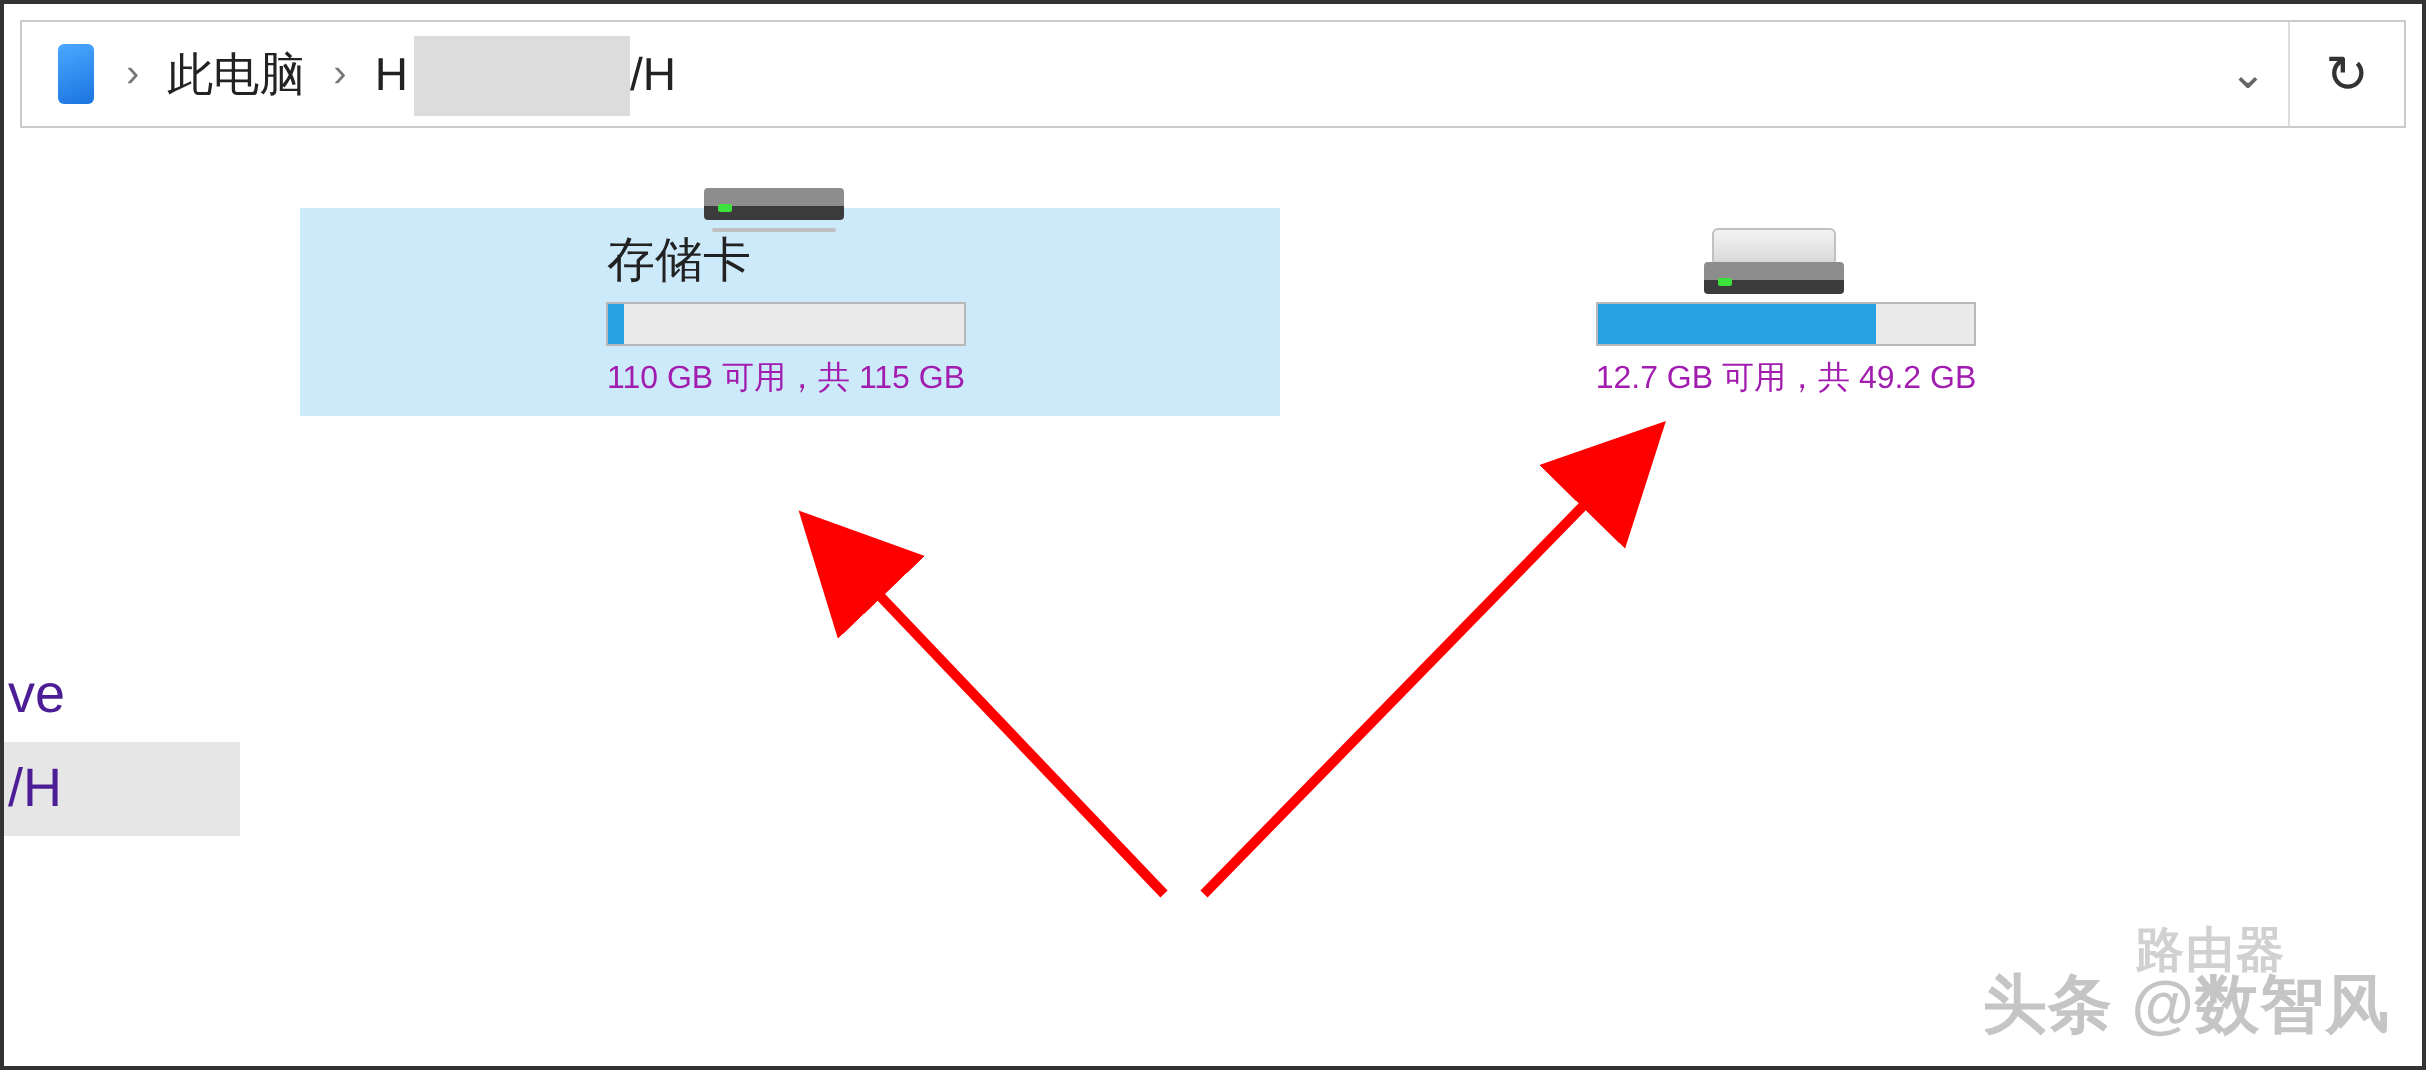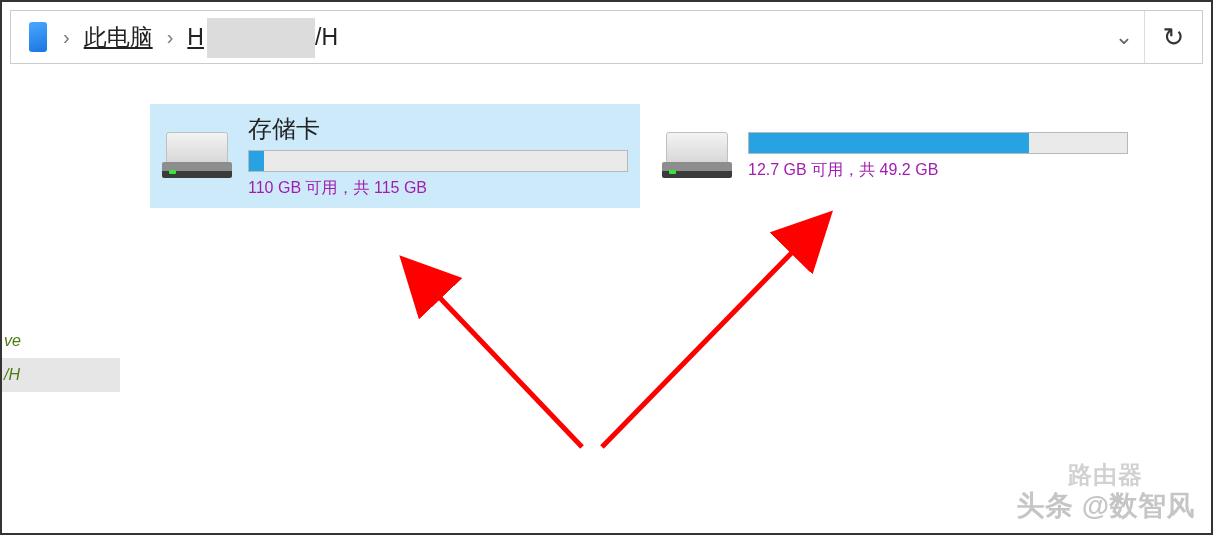--- a/index.html
+++ b/index.html
@@ -24,21 +24,20 @@
     display: flex;
     align-items: center;
     padding-left: 18px;
     font-size: 23px;
     color: #222;
   }
   .addr-bar .crumbs { flex: 1; display: flex; align-items: center; gap: 0; }
   .addr-bar .crumb {
     padding: 0 8px;
     white-space: nowrap;
-    text-decoration: underline;
   }
   .addr-bar .chev {
     font-size: 20px;
     color: #777;
     padding: 0 6px;
   }
   .addr-bar .device-icon {
     width: 18px; height: 30px;
     border-radius: 3px;
     background: linear-gradient(160deg,#4aa8ff,#1b74e0);
@@ -69,23 +68,22 @@
     height: 100%;
     display: flex; align-items: center; justify-content: center;
   }
 
   
   .sidebar {
     position: absolute;
     left: 0;
     top: 322px;
     width: 118px;
-    font-size: 16px;
-    color: #4d7c0f;
-    font-style: italic;
+    font-size: 27px;
+    color: #4c1d95;
   }
   .sidebar .sb-item {
     padding: 8px 4px 8px 2px;
   }
   .sidebar .sb-item.selected {
     background: #e6e6e6;
   }
 
   
   .tiles {
@@ -94,20 +92,21 @@
     top: 102px;
     display: flex;
     gap: 10px;
   }
   .tile {
     width: 490px;
     height: 104px;
     display: flex;
     align-items: center;
     padding: 8px 12px 8px 8px;
+    flex-direction: column;
   }
   .tile.selected { background: #cdeafb; }
 
   .drive-icon {
     width: 78px;
     height: 52px;
     margin-right: 12px;
     position: relative;
   }
   .drive-icon .case {
@@ -157,21 +156,21 @@
     left: 0; top: 0;
     width: 1213px; height: 535px;
     pointer-events: none;
   }
 
   
   .wm {
     position: absolute;
     right: 16px;
     bottom: 8px;
-    font-size: 28px;
+    font-size: 32px;
     color: rgba(90,90,90,0.35);
     font-weight: 600;
     white-space: nowrap;
     letter-spacing: 0.5px;
   }
   .wm2 {
     position: absolute;
     right: 68px;
     bottom: 42px;
     font-size: 24px;

